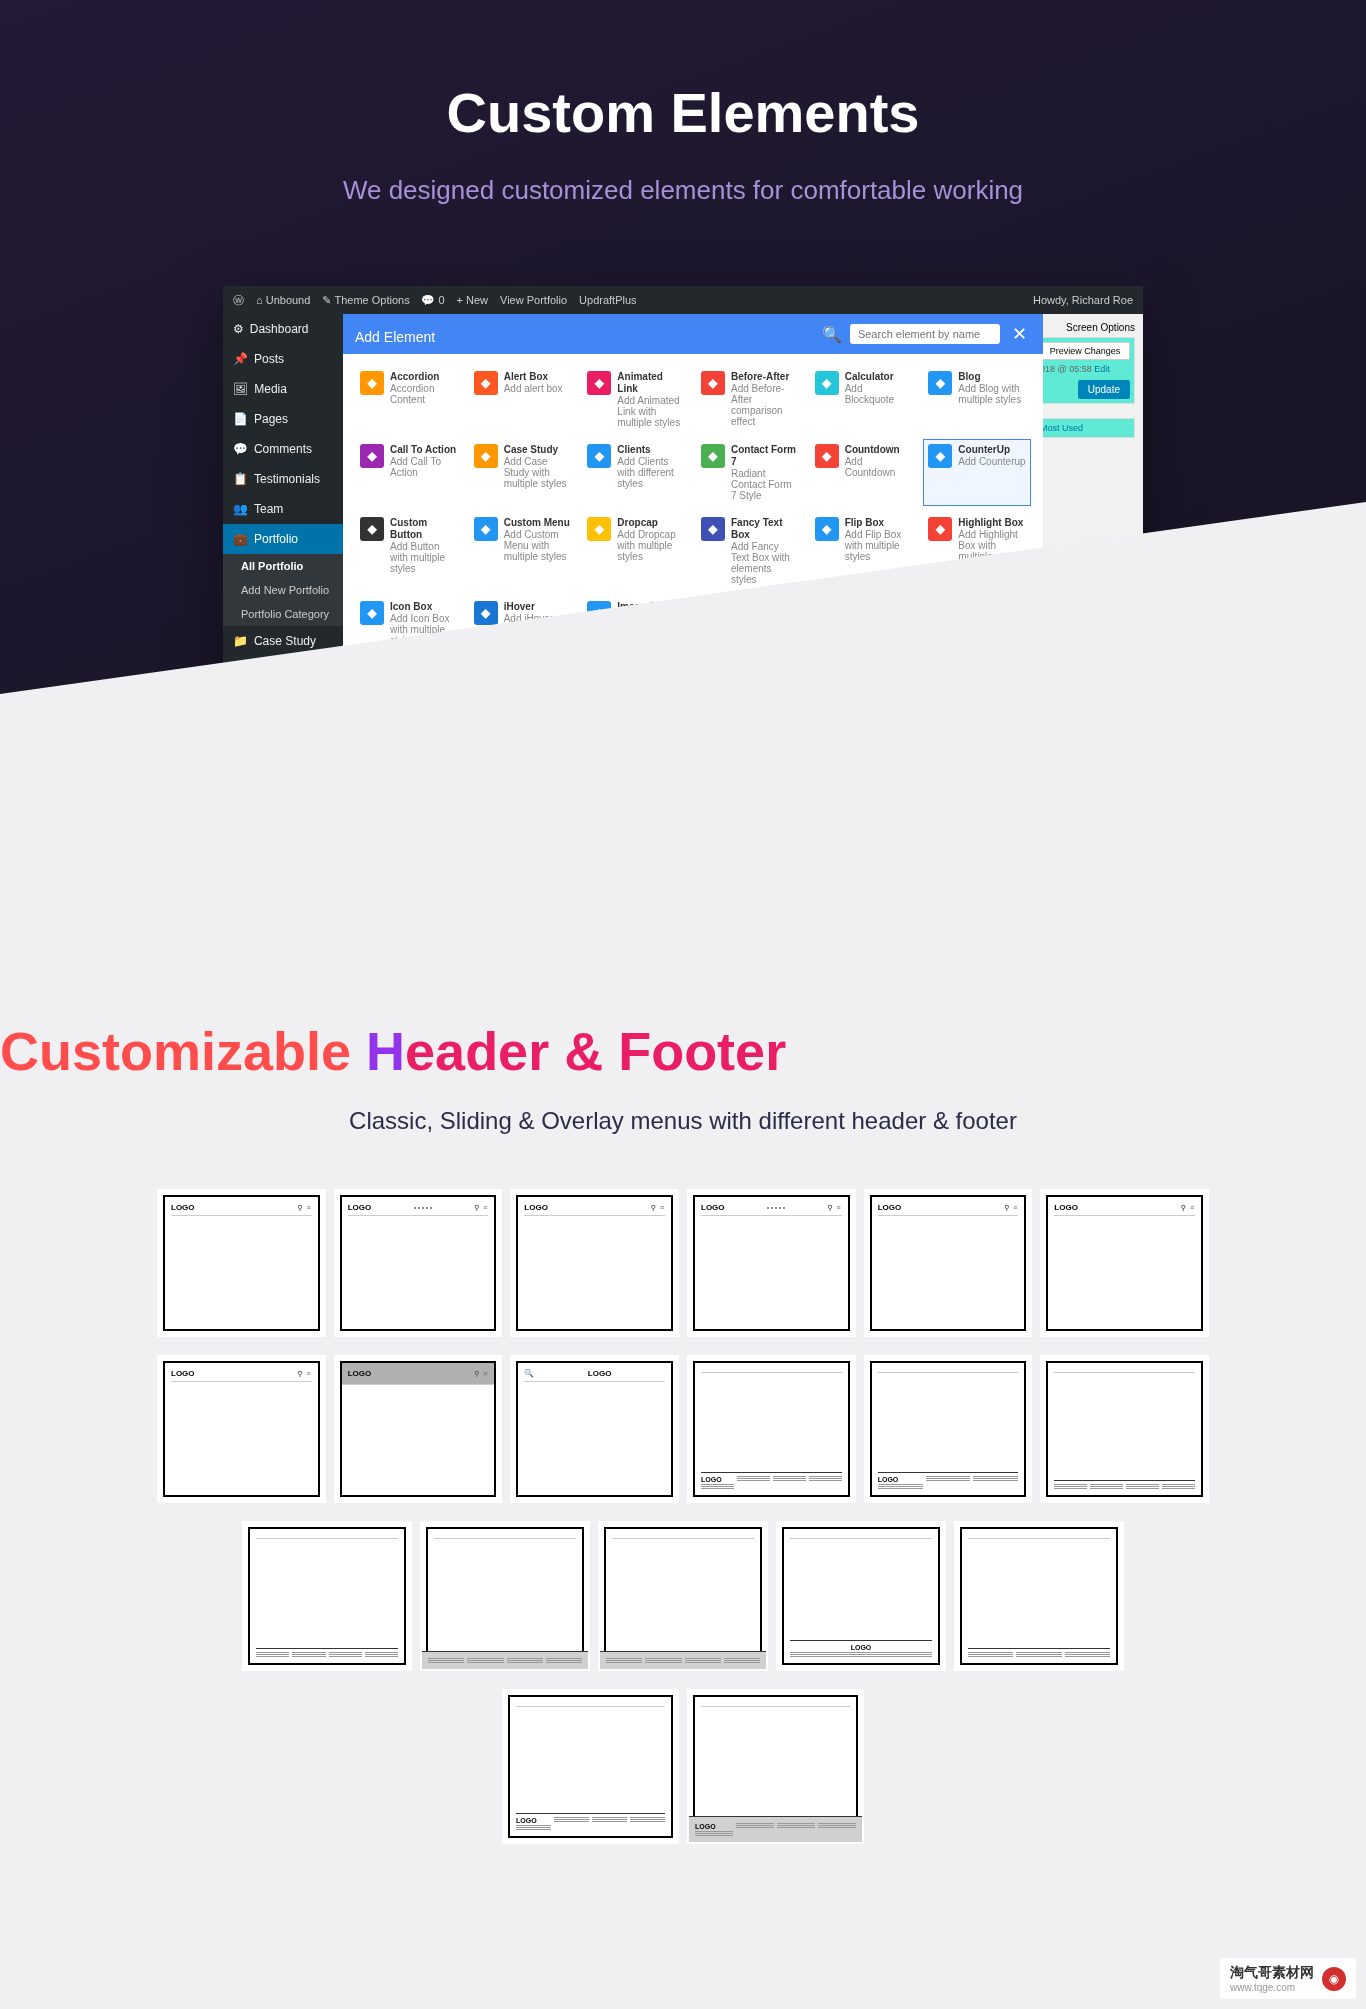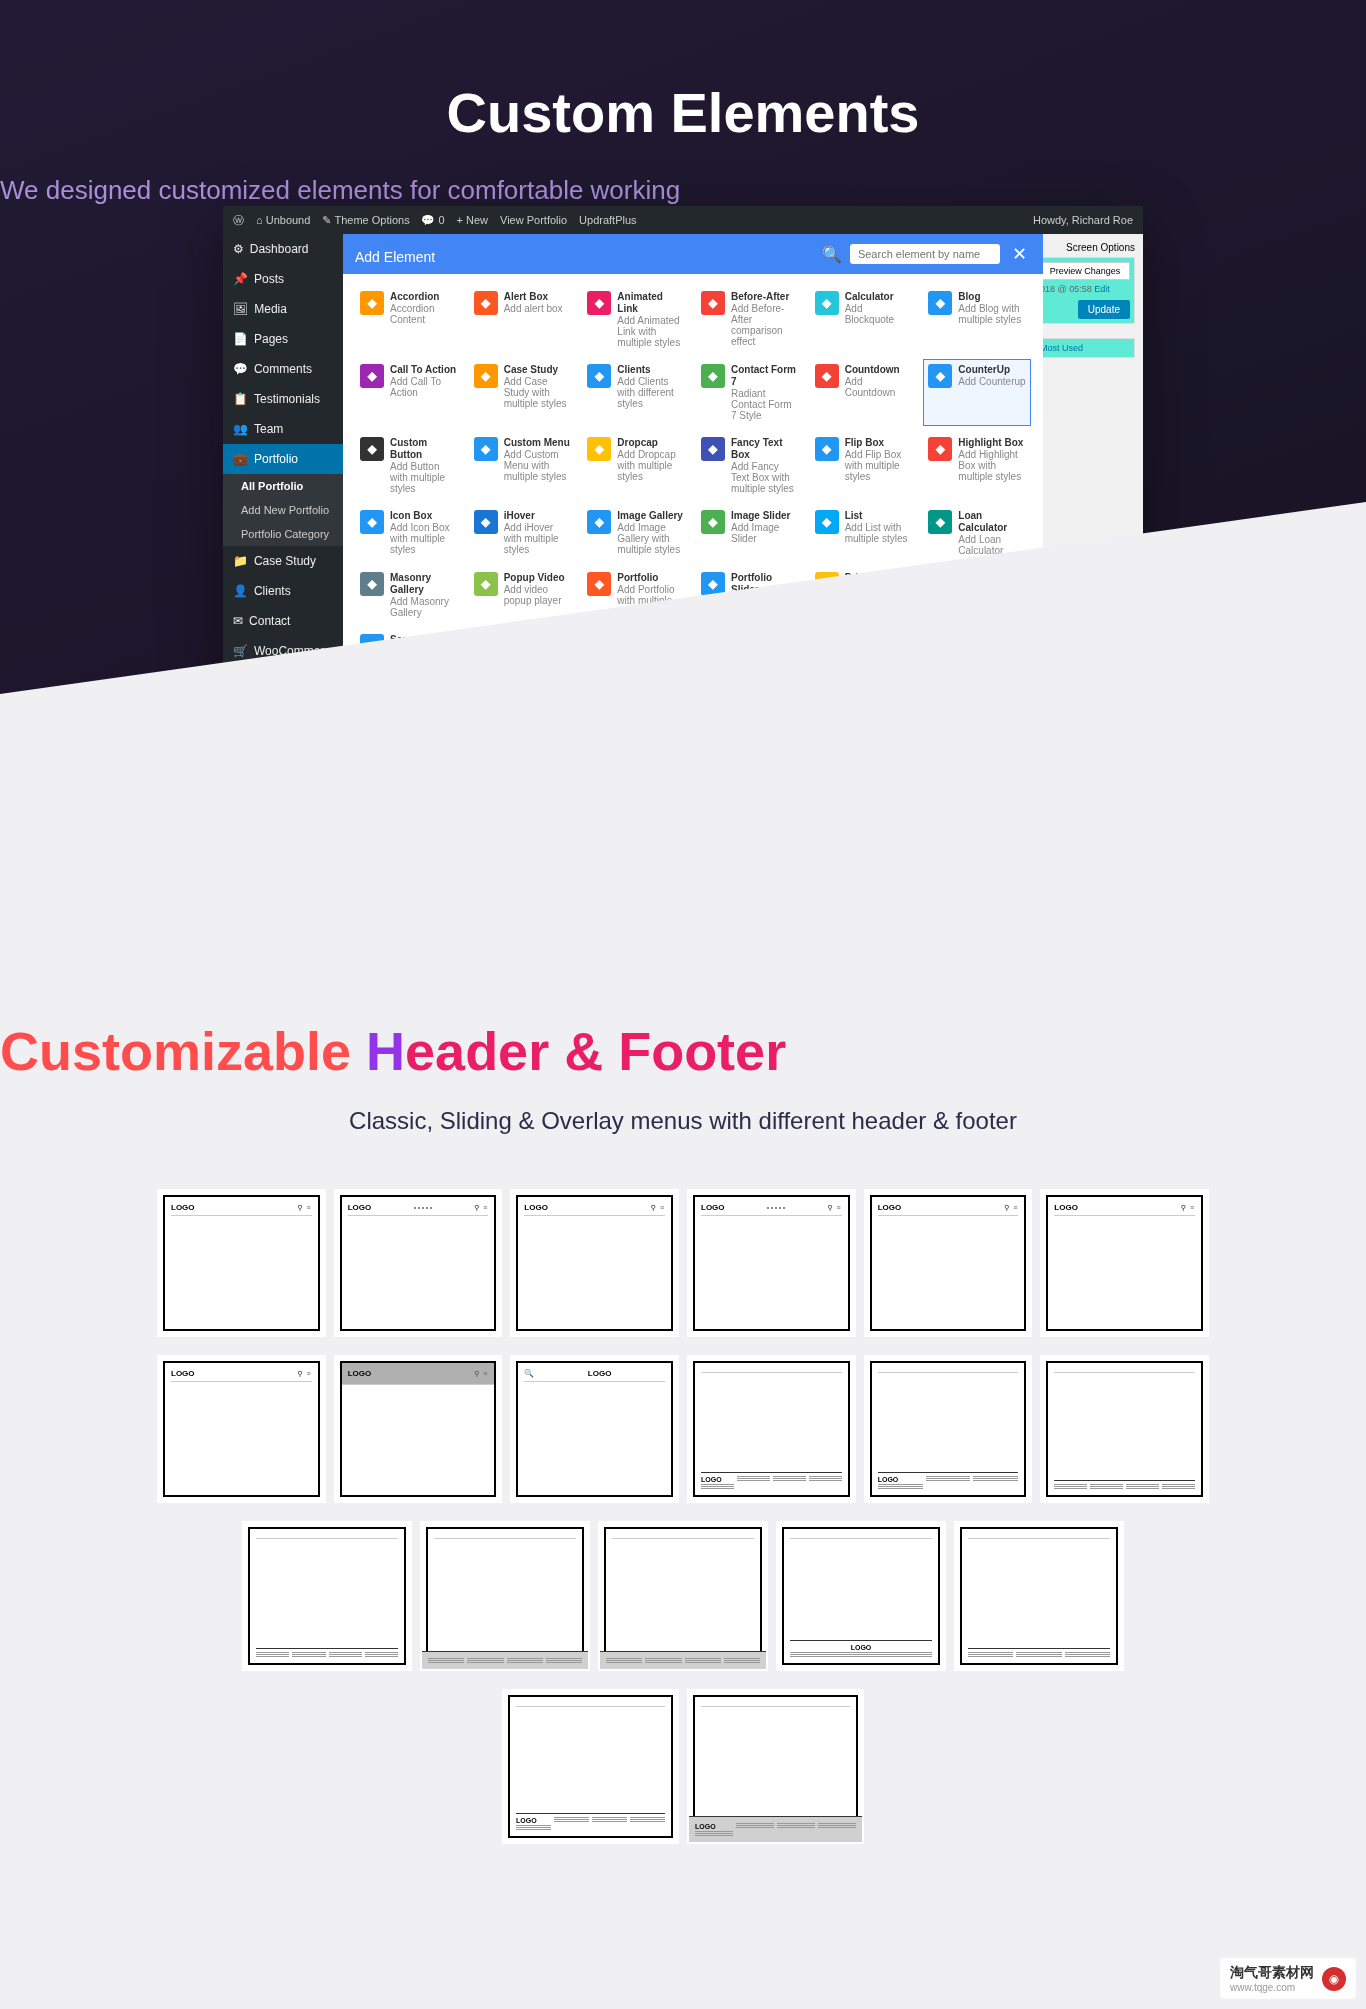--- a/index.html
+++ b/index.html
@@ -1,20 +1,20 @@
 <!DOCTYPE html>
 <html><head>
 <meta charset="utf-8">
 <style>
 *{margin:0;padding:0;box-sizing:border-box;font-family:-apple-system,BlinkMacSystemFont,"Segoe UI",Arial,sans-serif}
 body{width:1366px;background:#f0f0f2}
 .section1{background:linear-gradient(160deg,#231a35 0%,#1a1629 60%,#16131f 100%);padding:80px 0 0;position:relative;height:900px;overflow:hidden}
 .section1::after{content:"";position:absolute;bottom:-100px;right:-10%;width:120%;height:400px;background:#f0f0f2;transform:rotate(-8deg);z-index:1}
 .title1{color:#fff;font-size:56px;font-weight:700;text-align:center;margin-bottom:30px}
-.subtitle1{color:#a890d8;font-size:26px;}
+.subtitle1{color:#a890d8;font-size:26px;text-align:center;margin-bottom:80px}
 .wpwrap{width:920px;margin:0 auto;background:#fff;box-shadow:0 20px 60px rgba(0,0,0,0.4);border-radius:2px;position:relative;z-index:0}
 .adminbar{background:#23282d;color:#ccc;display:flex;align-items:center;padding:0 10px;height:28px;font-size:11px;justify-content:space-between}
 .adminbar-left{display:flex;align-items:center;gap:12px}
 .adminbar-right{font-size:11px}
 .wpbody{display:flex;min-height:400px}
 .wpsidebar{width:120px;background:#23282d;color:#eee;font-size:12px;flex-shrink:0}
 .wpsidebar-item{padding:8px 10px;display:flex;align-items:center;gap:6px;cursor:pointer}
 .wpsidebar-item.active{background:#0073aa;color:#fff}
 .wpsidebar-sub{background:#32373c;padding:6px 10px 6px 18px;font-size:11px;color:#ccc}
 .wpsidebar-sub.active{color:#fff;font-weight:700}
@@ -264,21 +264,21 @@
                 <div class="el-icon" style="background:#ffc107">◆</div>
                 <div class="el-text">
                   <div class="el-title">Dropcap</div>
                   <div class="el-desc">Add Dropcap with multiple styles</div>
                 </div>
               </div>
               <div class="element-card">
                 <div class="el-icon" style="background:#3f51b5">◆</div>
                 <div class="el-text">
                   <div class="el-title">Fancy Text Box</div>
-                  <div class="el-desc">Add Fancy Text Box with multiple styles</div>
+                  <div class="el-desc">Add Fancy Text Box with elements styles</div>
                 </div>
               </div>
               <div class="element-card">
                 <div class="el-icon" style="background:#2196f3">◆</div>
                 <div class="el-text">
                   <div class="el-title">Flip Box</div>
                   <div class="el-desc">Add Flip Box with multiple styles</div>
                 </div>
               </div>
               <div class="element-card">

